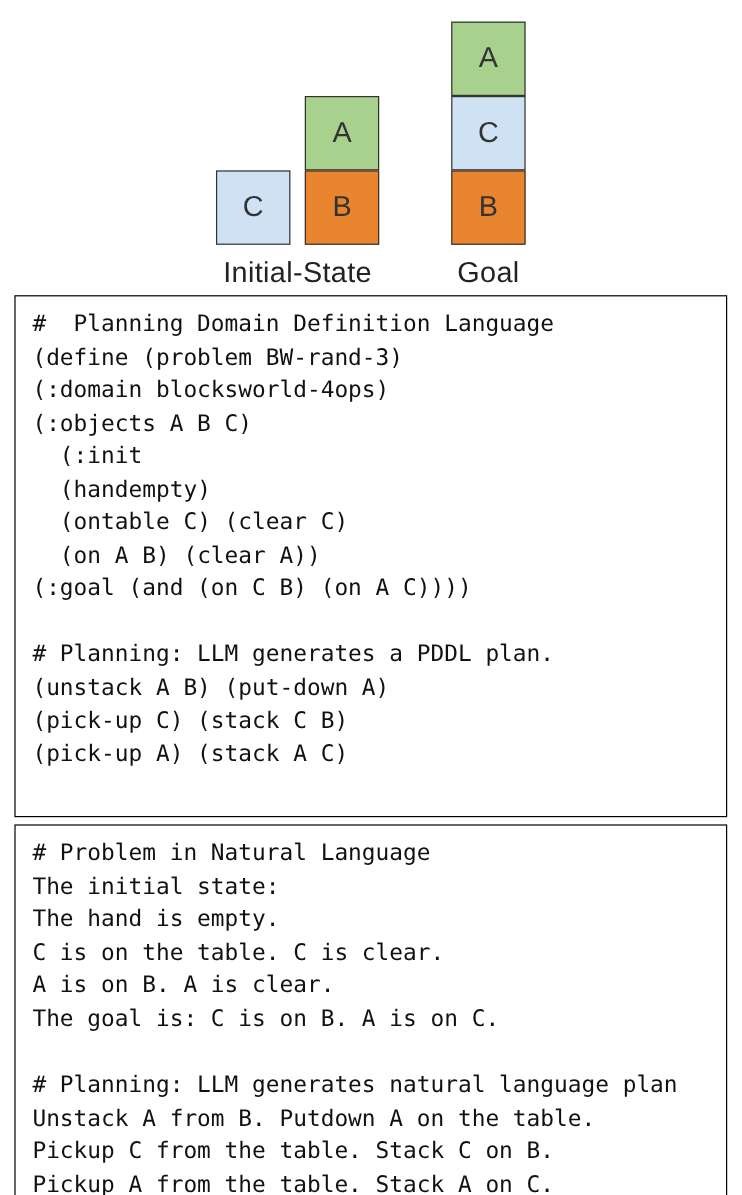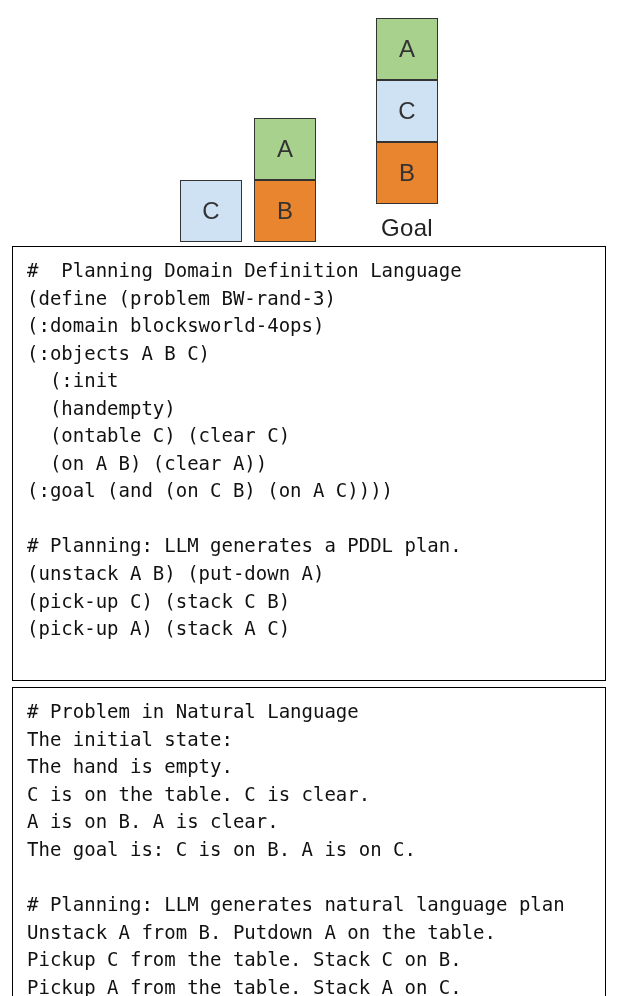--- a/index.html
+++ b/index.html
@@ -71,20 +71,21 @@
   <div class="state">
     <div class="stacks-row">
         <div class="stack">
           <div class="block blue">C</div>
         </div>
         <div class="stack">
           <div class="block orange">B</div>
           <div class="block green">A</div>
         </div>
       </div>
+    <div class="state-label">Initial-State</div>
   </div>
   <div class="state">
     <div class="stacks-row">
         <div class="stack">
           <div class="block orange">B</div>
           <div class="block blue">C</div>
           <div class="block green">A</div>
         </div>
       </div>
     <div class="state-label">Goal</div>

